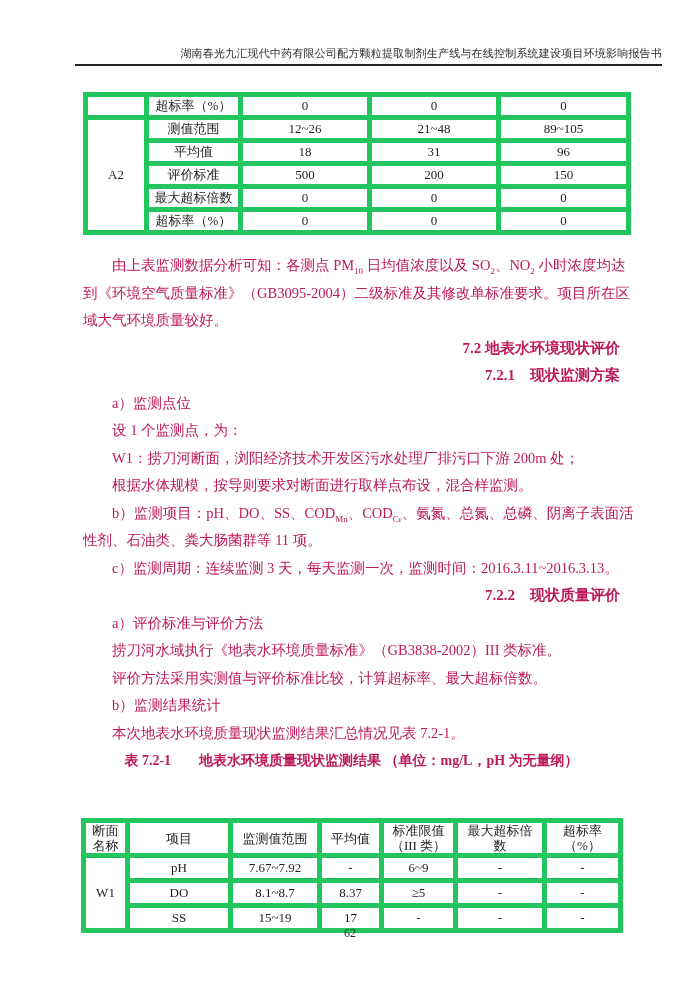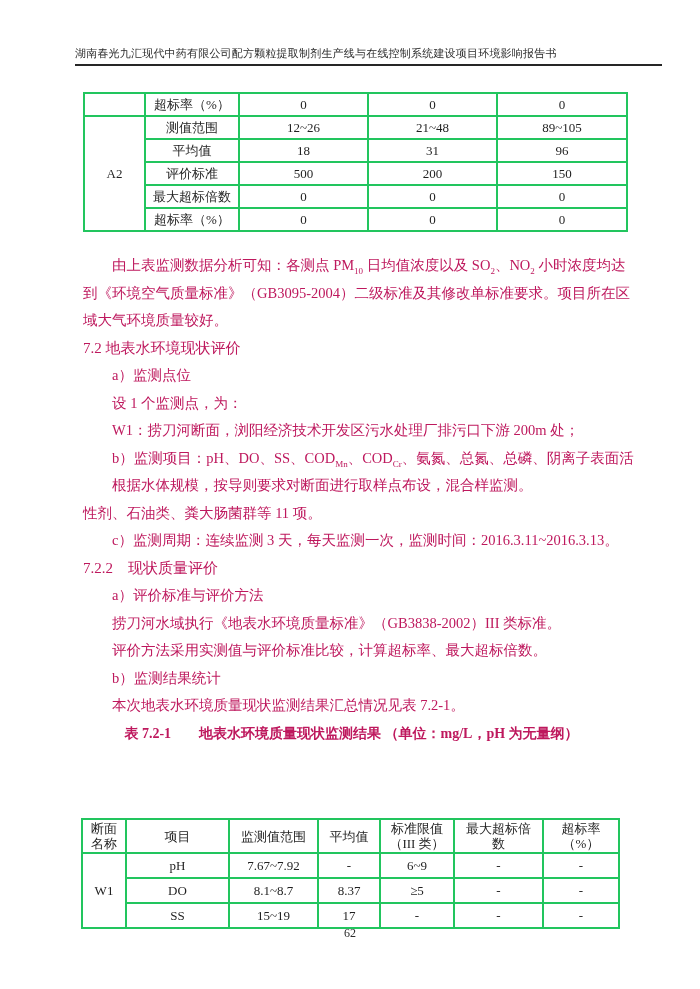--- a/index.html
+++ b/index.html
@@ -4,44 +4,44 @@
 <style>
   * { margin:0; padding:0; box-sizing:border-box; }
   html,body { background:#ffffff; }
   .page {
     position:relative; width:700px; height:989px; background:#ffffff;
     font-family:"Liberation Serif","DejaVu Serif",serif; color:#1f1f1f;
     overflow:hidden;
   }
   .doc-header {
     position:absolute; top:46px; left:75px; right:38px;
-    font-size:11px; letter-spacing:0.2px; color:#2a2a2a;
+    text-align:right; font-size:11px; letter-spacing:0.2px; color:#2a2a2a;
     white-space:nowrap;
   }
   .header-rule {
     position:absolute; top:64px; left:75px; width:587px; height:2px; background:#262626;
   }
   table { border-collapse:collapse; table-layout:fixed; }
   td, th {
-    border:2px solid #22c55e; text-align:center; vertical-align:middle;
+    border:5px solid #22c55e; text-align:center; vertical-align:middle;
     font-size:13px; font-weight:normal; padding:0 2px; color:#1f1f1f;
   }
   .air-table { position:absolute; top:92px; left:83px; width:543px; }
   .air-table tr { height:23px; }
   .water-table { position:absolute; top:818px; left:81px; width:537px; }
   .water-table thead tr { height:34px; }
   .water-table tbody tr { height:25px; }
   .water-table th { white-space:pre-line; line-height:15px; }
   .body-text {
     position:absolute; top:252px; left:83px; width:537px;
     font-size:14.5px; color:#be185d;
   }
   .line { line-height:27.5px; height:27.5px; white-space:nowrap; }
   .indent { padding-left:29px; }
-  .heading { font-weight:normal; font-size:15px; }
+  .heading { font-weight:bold; font-size:15px;text-align:right; }
   .caption { font-weight:bold; text-align:center; font-size:14px; }
   sub { font-size:9px; line-height:0; }
   .footer {
     position:absolute; top:926px; left:0; width:100%;
     text-align:center; font-size:12px; color:#2a2a2a;
   }
 </style>
 </head>
 <body>
 
@@ -98,25 +98,26 @@
         <td>0</td>
       </tr>
     </tbody>
   </table>
 
   <div class="body-text">
     <div class="line indent"><span>由上表监测数据分析可知：各测点 PM</span><sub>10</sub><span> 日均值浓度以及 SO</span><sub>2</sub><span>、NO</span><sub>2</sub><span> 小时浓度均达</span></div>
     <div class="line">到《环境空气质量标准》（GB3095-2004）二级标准及其修改单标准要求。项目所在区</div>
     <div class="line">域大气环境质量较好。</div>
     <div class="line heading">7.2 地表水环境现状评价</div>
+    <div class="line heading">7.2.1　现状监测方案</div>
     <div class="line indent">a）监测点位</div>
     <div class="line indent">设 1 个监测点，为：</div>
     <div class="line indent">W1：捞刀河断面，浏阳经济技术开发区污水处理厂排污口下游 200m 处；</div>
+    <div class="line indent">根据水体规模，按导则要求对断面进行取样点布设，混合样监测。</div>
     <div class="line indent"><span>b）监测项目：pH、DO、SS、COD</span><sub>Mn</sub><span>、COD</span><sub>Cr</sub><span>、氨氮、总氮、总磷、阴离子表面活</span></div>
-    <div class="line indent">根据水体规模，按导则要求对断面进行取样点布设，混合样监测。</div>
     <div class="line">性剂、石油类、粪大肠菌群等 11 项。</div>
     <div class="line indent">c）监测周期：连续监测 3 天，每天监测一次，监测时间：2016.3.11~2016.3.13。</div>
     <div class="line heading">7.2.2　现状质量评价</div>
     <div class="line indent">a）评价标准与评价方法</div>
     <div class="line indent">捞刀河水域执行《地表水环境质量标准》（GB3838-2002）III 类标准。</div>
     <div class="line indent">评价方法采用实测值与评价标准比较，计算超标率、最大超标倍数。</div>
     <div class="line indent">b）监测结果统计</div>
     <div class="line indent">本次地表水环境质量现状监测结果汇总情况见表 7.2-1。</div>
     <div class="line caption">表 7.2-1　　地表水环境质量现状监测结果 （单位：mg/L，pH 为无量纲）</div>
   </div>

